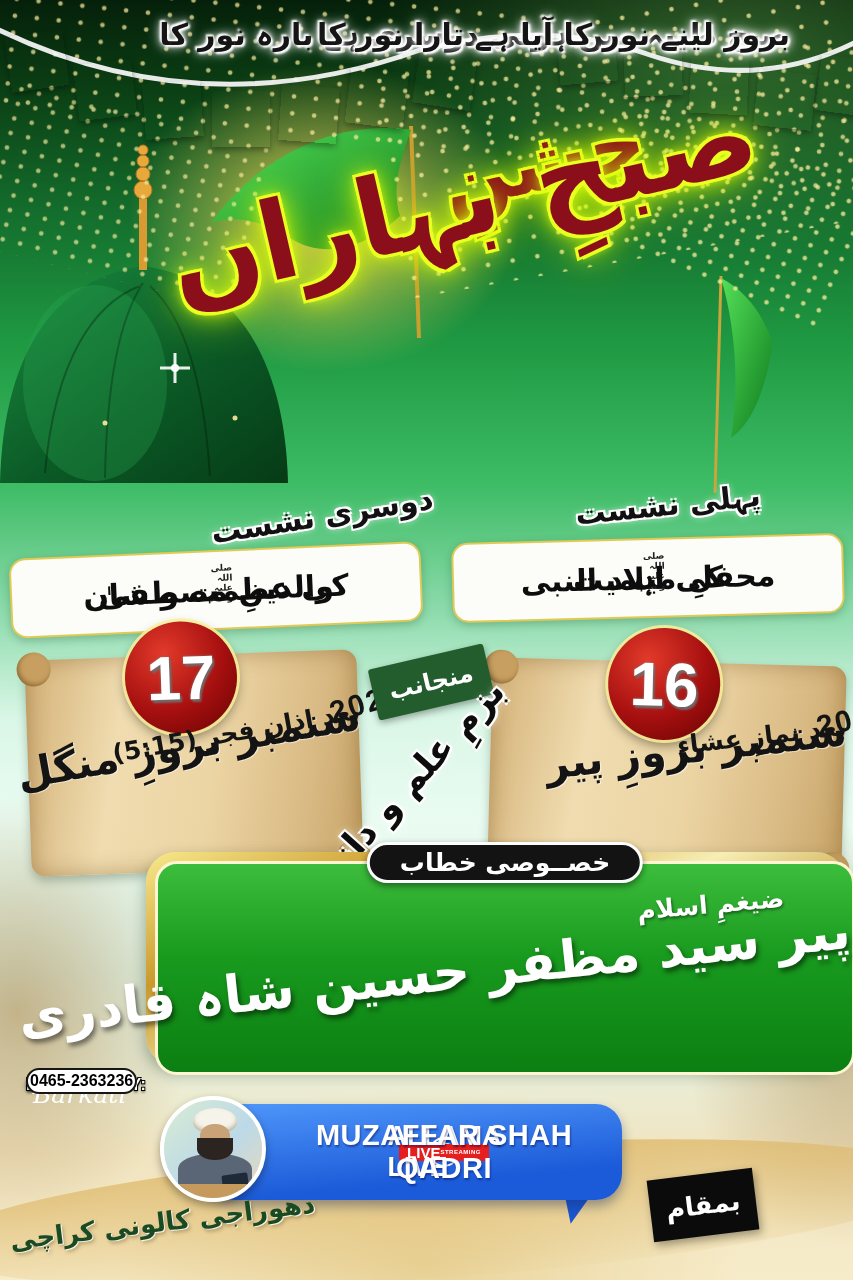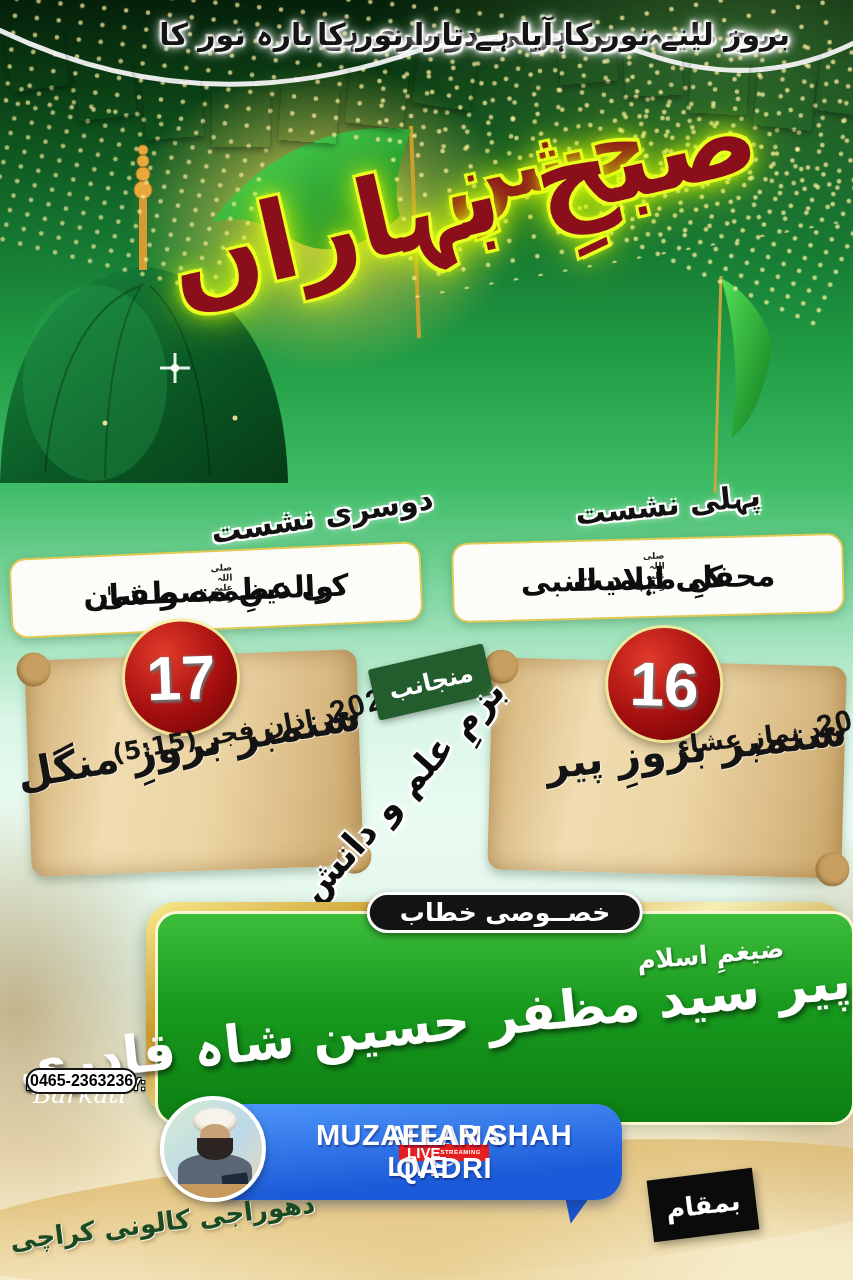--- a/index.html
+++ b/index.html
@@ -97,21 +97,21 @@
 
   
   .org-badge{left:372px;top:656px;width:118px;height:52px;background:#235c2d;border-radius:3px;
     transform:rotate(-13deg);display:flex;align-items:center;justify-content:center;direction:rtl;
     color:#fff;font-size:24px;font-weight:bold;box-shadow:0 3px 7px rgba(0,0,0,.35);}
   .org-name{left:322px;top:742px;width:210px;text-align:center;transform:rotate(-48deg);
     direction:rtl;font-size:36px;font-weight:bold;color:#0d0d0d;white-space:nowrap;
     text-shadow:2px 2px 0 #fff,-2px 2px 0 #fff,2px -2px 0 #fff,-2px -2px 0 #fff,0 0 10px #fff;}
 
   
-  .speech-outer{left:146px;top:902px;width:700px;height:214px;border-radius:30px;padding:9px;
+  .speech-outer{left:146px;top:852px;width:700px;height:214px;border-radius:30px;padding:9px;
     background:linear-gradient(155deg,#f8e98c 0%,#c9992b 25%,#f7eeb4 50%,#b68a1f 75%,#e8d47a 100%);
     box-shadow:0 7px 16px rgba(30,60,30,.4);}
   .speech-inner{position:relative;width:100%;height:100%;border-radius:22px;border:3px solid #fdf6d2;
     background:linear-gradient(180deg,#3dbd3c 0%,#189a1e 45%,#0c7f12 100%);}
   .speech-pill{top:-22px;left:50%;transform:translateX(-50%);background:#131313;border:3px solid #fdfdfd;
     border-radius:24px;padding:3px 30px;direction:rtl;color:#fff;font-size:25px;font-weight:bold;
     white-space:nowrap;box-shadow:0 3px 7px rgba(0,0,0,.45);}
   .speech-hon{top:26px;right:68px;direction:rtl;color:#fff;font-size:25px;font-weight:bold;
     transform:rotate(-5deg);text-shadow:1px 2px 3px rgba(0,0,0,.45);}
   .speaker-name{top:72px;left:0;right:0;text-align:center;direction:rtl;color:#fff;

